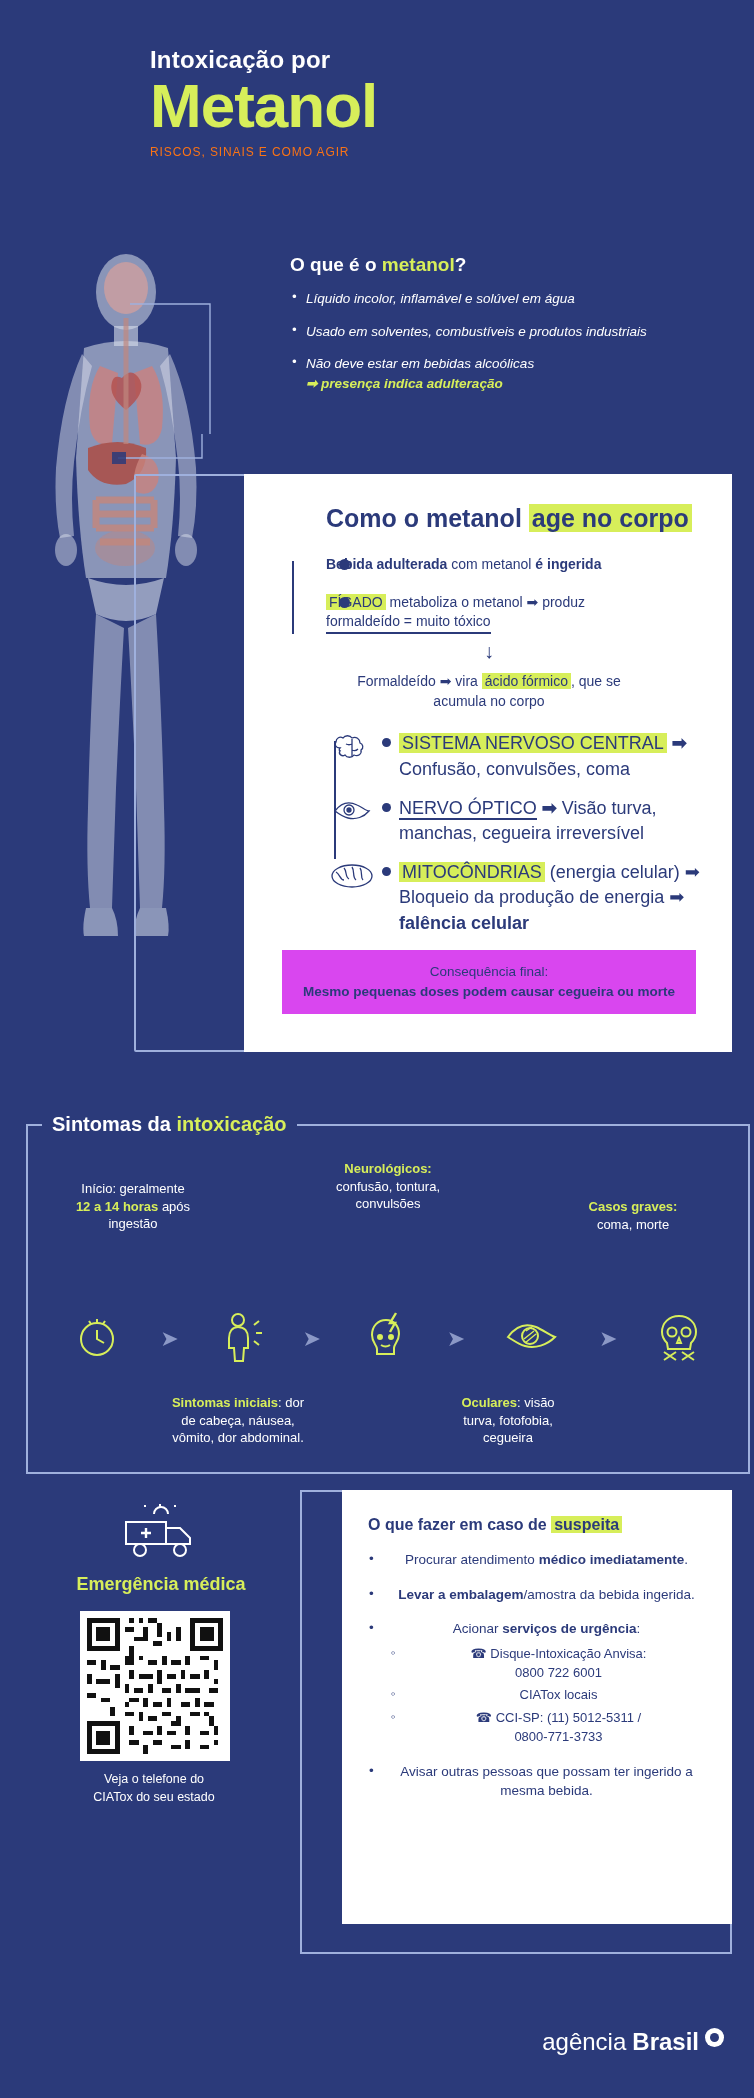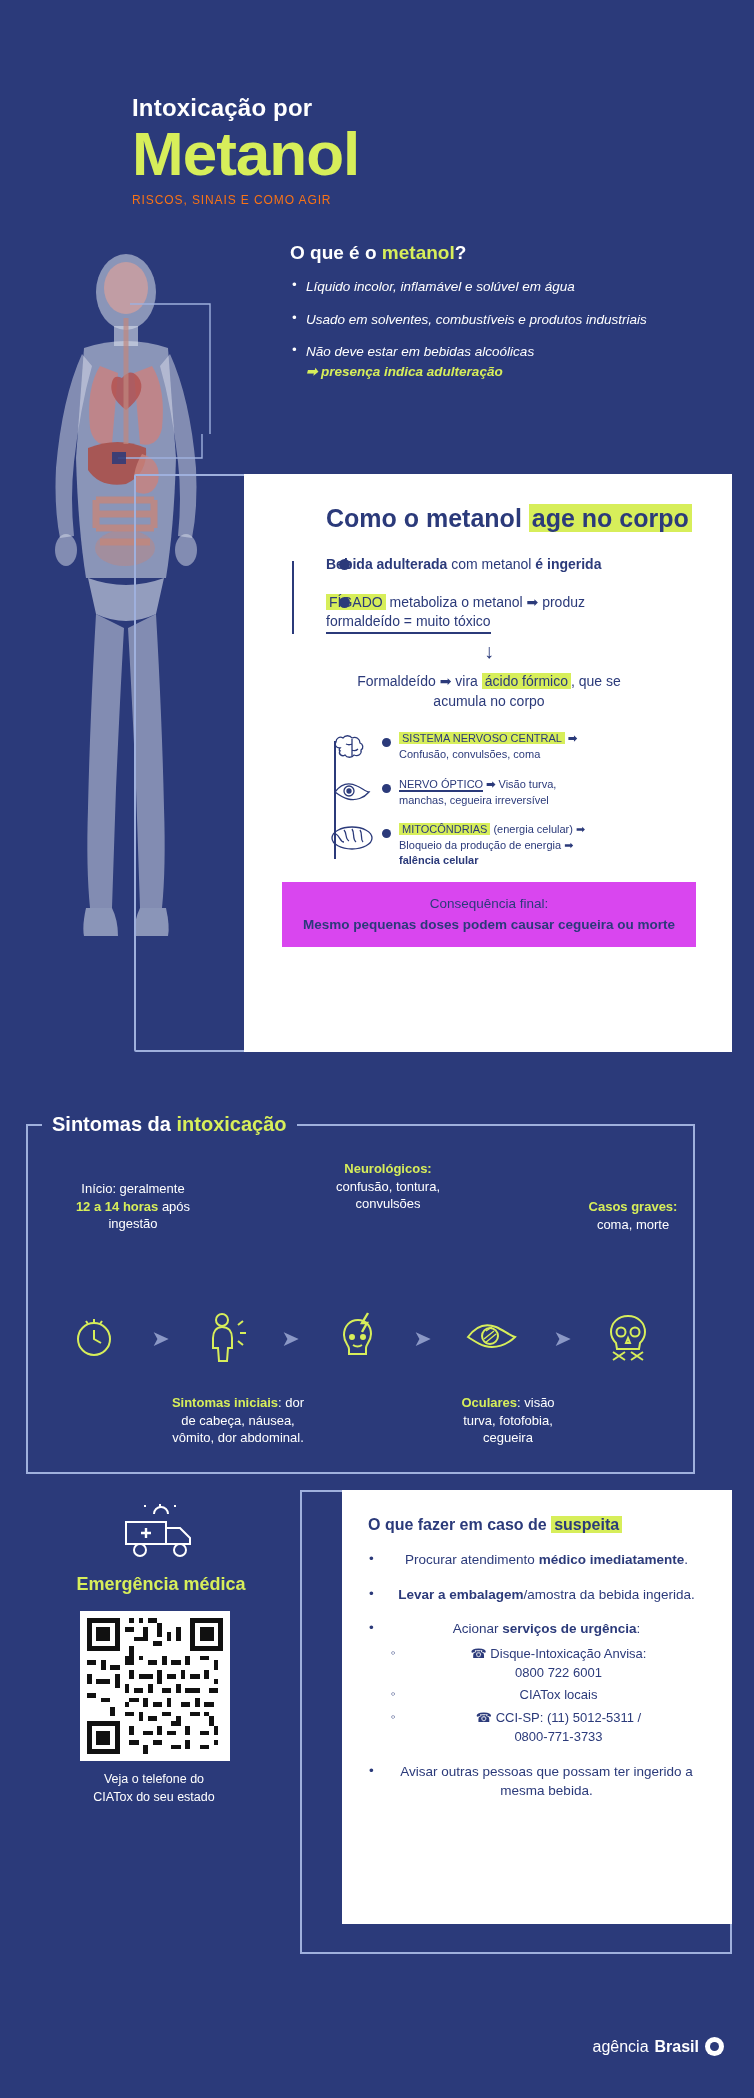--- a/index.html
+++ b/index.html
@@ -12,21 +12,21 @@
   }
   .page {
     width: 754px;
     min-height: 2098px;
     background: #2b3a7a;
     position: relative;
     overflow: hidden;
   }
 
   
-  .header { padding: 46px 0 0 0; text-align: left; margin-top: 48px; }
+  .header { padding: 46px 0 0 18px; text-align: left; }
   .hdr-inner { padding-left: 132px; }
   .hdr-line1 {
     font-size: 24px; font-weight: bold; color: #ffffff; letter-spacing: .2px;
   }
   .hdr-title {
     font-size: 62px; font-weight: bold; color: #d7ee5a; line-height: .98;
     margin-top: 2px; letter-spacing: -1px;
   }
   .hdr-sub {
     font-size: 12px; color: #f97316; letter-spacing: .9px; margin-top: 8px;
@@ -35,21 +35,21 @@
   
   .figure-wrap {
     position: absolute; left: 26px; top: 248px; width: 215px; height: 720px;
   }
   .figure-wrap svg { display: block; }
 
   
   .whatis {
     position: absolute; left: 290px; top: 242px; width: 430px;
   }
-  .whatis h2 { font-size: 19px; font-weight: bold; color: #ffffff; }
+  .whatis h2 { font-size: 19px; font-weight: bold; color: #ffffff; margin-top: 12px; }
   .hl { background: #d7ee5a; color: #2b3a7a; padding: 0 3px; }
   .hl-y { color: #d7ee5a; }
   .whatis ul { list-style: none; margin-top: 13px; }
   .whatis li {
     font-size: 13.5px; font-style: italic; line-height: 1.45; margin-bottom: 13px;
     padding-left: 16px; position: relative; color: #ffffff;
   }
   .whatis li::before {
     content: "•"; position: absolute; left: 2px; top: -1px; color: #ffffff; font-size: 13px;
   }
@@ -88,32 +88,32 @@
     position: absolute; left: 60px; top: 10px; height: 118px; width: 2px; background: #2b3a7a;
   }
   .eff {
     position: relative; display: flex; align-items: flex-start; margin-bottom: 14px;
   }
   .eff .ico { width: 52px; flex: 0 0 52px; display: flex; justify-content: center; padding-top: 2px;}
   .eff .dot {
     width: 9px; height: 9px; border-radius: 50%; background: #2b3a7a;
     margin: 7px 8px 0 4px; flex: 0 0 9px;
   }
-  .eff .txt { font-size: 11px; line-height: 1.4; color: #2b3a7a; }
+  .eff .txt { font-size: 18px; line-height: 1.4; color: #2b3a7a; }
   .eff .txt b { font-weight: bold; }
 
   .consequence {
     margin: 14px 8px 0 8px; background: #d946ef; padding: 12px 4px; text-align: center;
     font-size: 13.5px; line-height: 1.5; color: #2b3a7a;
   }
   .consequence b { font-weight: bold; }
 
   
   .symptoms {
-    position: absolute; left: 26px; top: 1124px; width: 669px; height: 350px;
+    position: absolute; left: 26px; top: 1124px; width: 724px; height: 350px;
     border: 2px solid #9fb0dd;
   }
   .symptoms-title {
     position: absolute; left: 14px; top: -13px; background: #2b3a7a; padding: 0 10px;
     font-size: 20px; font-weight: bold;
   }
   .sym-inner { position: relative; width: 100%; height: 100%; }
   .sym-lbl { position: absolute; font-size: 13px; line-height: 1.35; text-align: center; }
   .sym-lbl b { color: #d7ee5a; }
   .icons-row {
@@ -155,22 +155,22 @@
   .todo > ul > li::before { content:"•"; position: absolute; left: 1px; top: -1px; }
   .todo b { font-weight: bold; }
   .sub { list-style: none; margin-top: 6px; padding-left: 8px; }
   .sub li {
     font-size: 13px; line-height: 1.45; margin-bottom: 4px; padding-left: 16px; position: relative;
   }
   .sub li::before { content:"◦"; position: absolute; left: 0; top: -1px; }
 
   
   .footer-logo {
-    position: absolute; right: 30px; bottom: 42px; font-size: 16px; color: #ffffff;
-    display: flex; align-items: flex-end; gap: 6px; margin-left: 44px;
+    position: absolute; right: 30px; bottom: 42px; font-size: 24px; color: #ffffff;
+    display: flex; align-items: flex-start; gap: 6px; margin-left: 44px;
   }
   .footer-logo .lg-a { font-weight: normal; }
   .footer-logo .lg-b { font-weight: bold; }
   .logo-circle {
     width: 19px; height: 19px; border-radius: 50%; background: #ffffff; position: relative;
   }
   .logo-circle::after {
     content:""; position: absolute; left: 5px; top: 5px; width: 9px; height: 9px;
     border-radius: 50%; background: #2b3a7a;
   }

